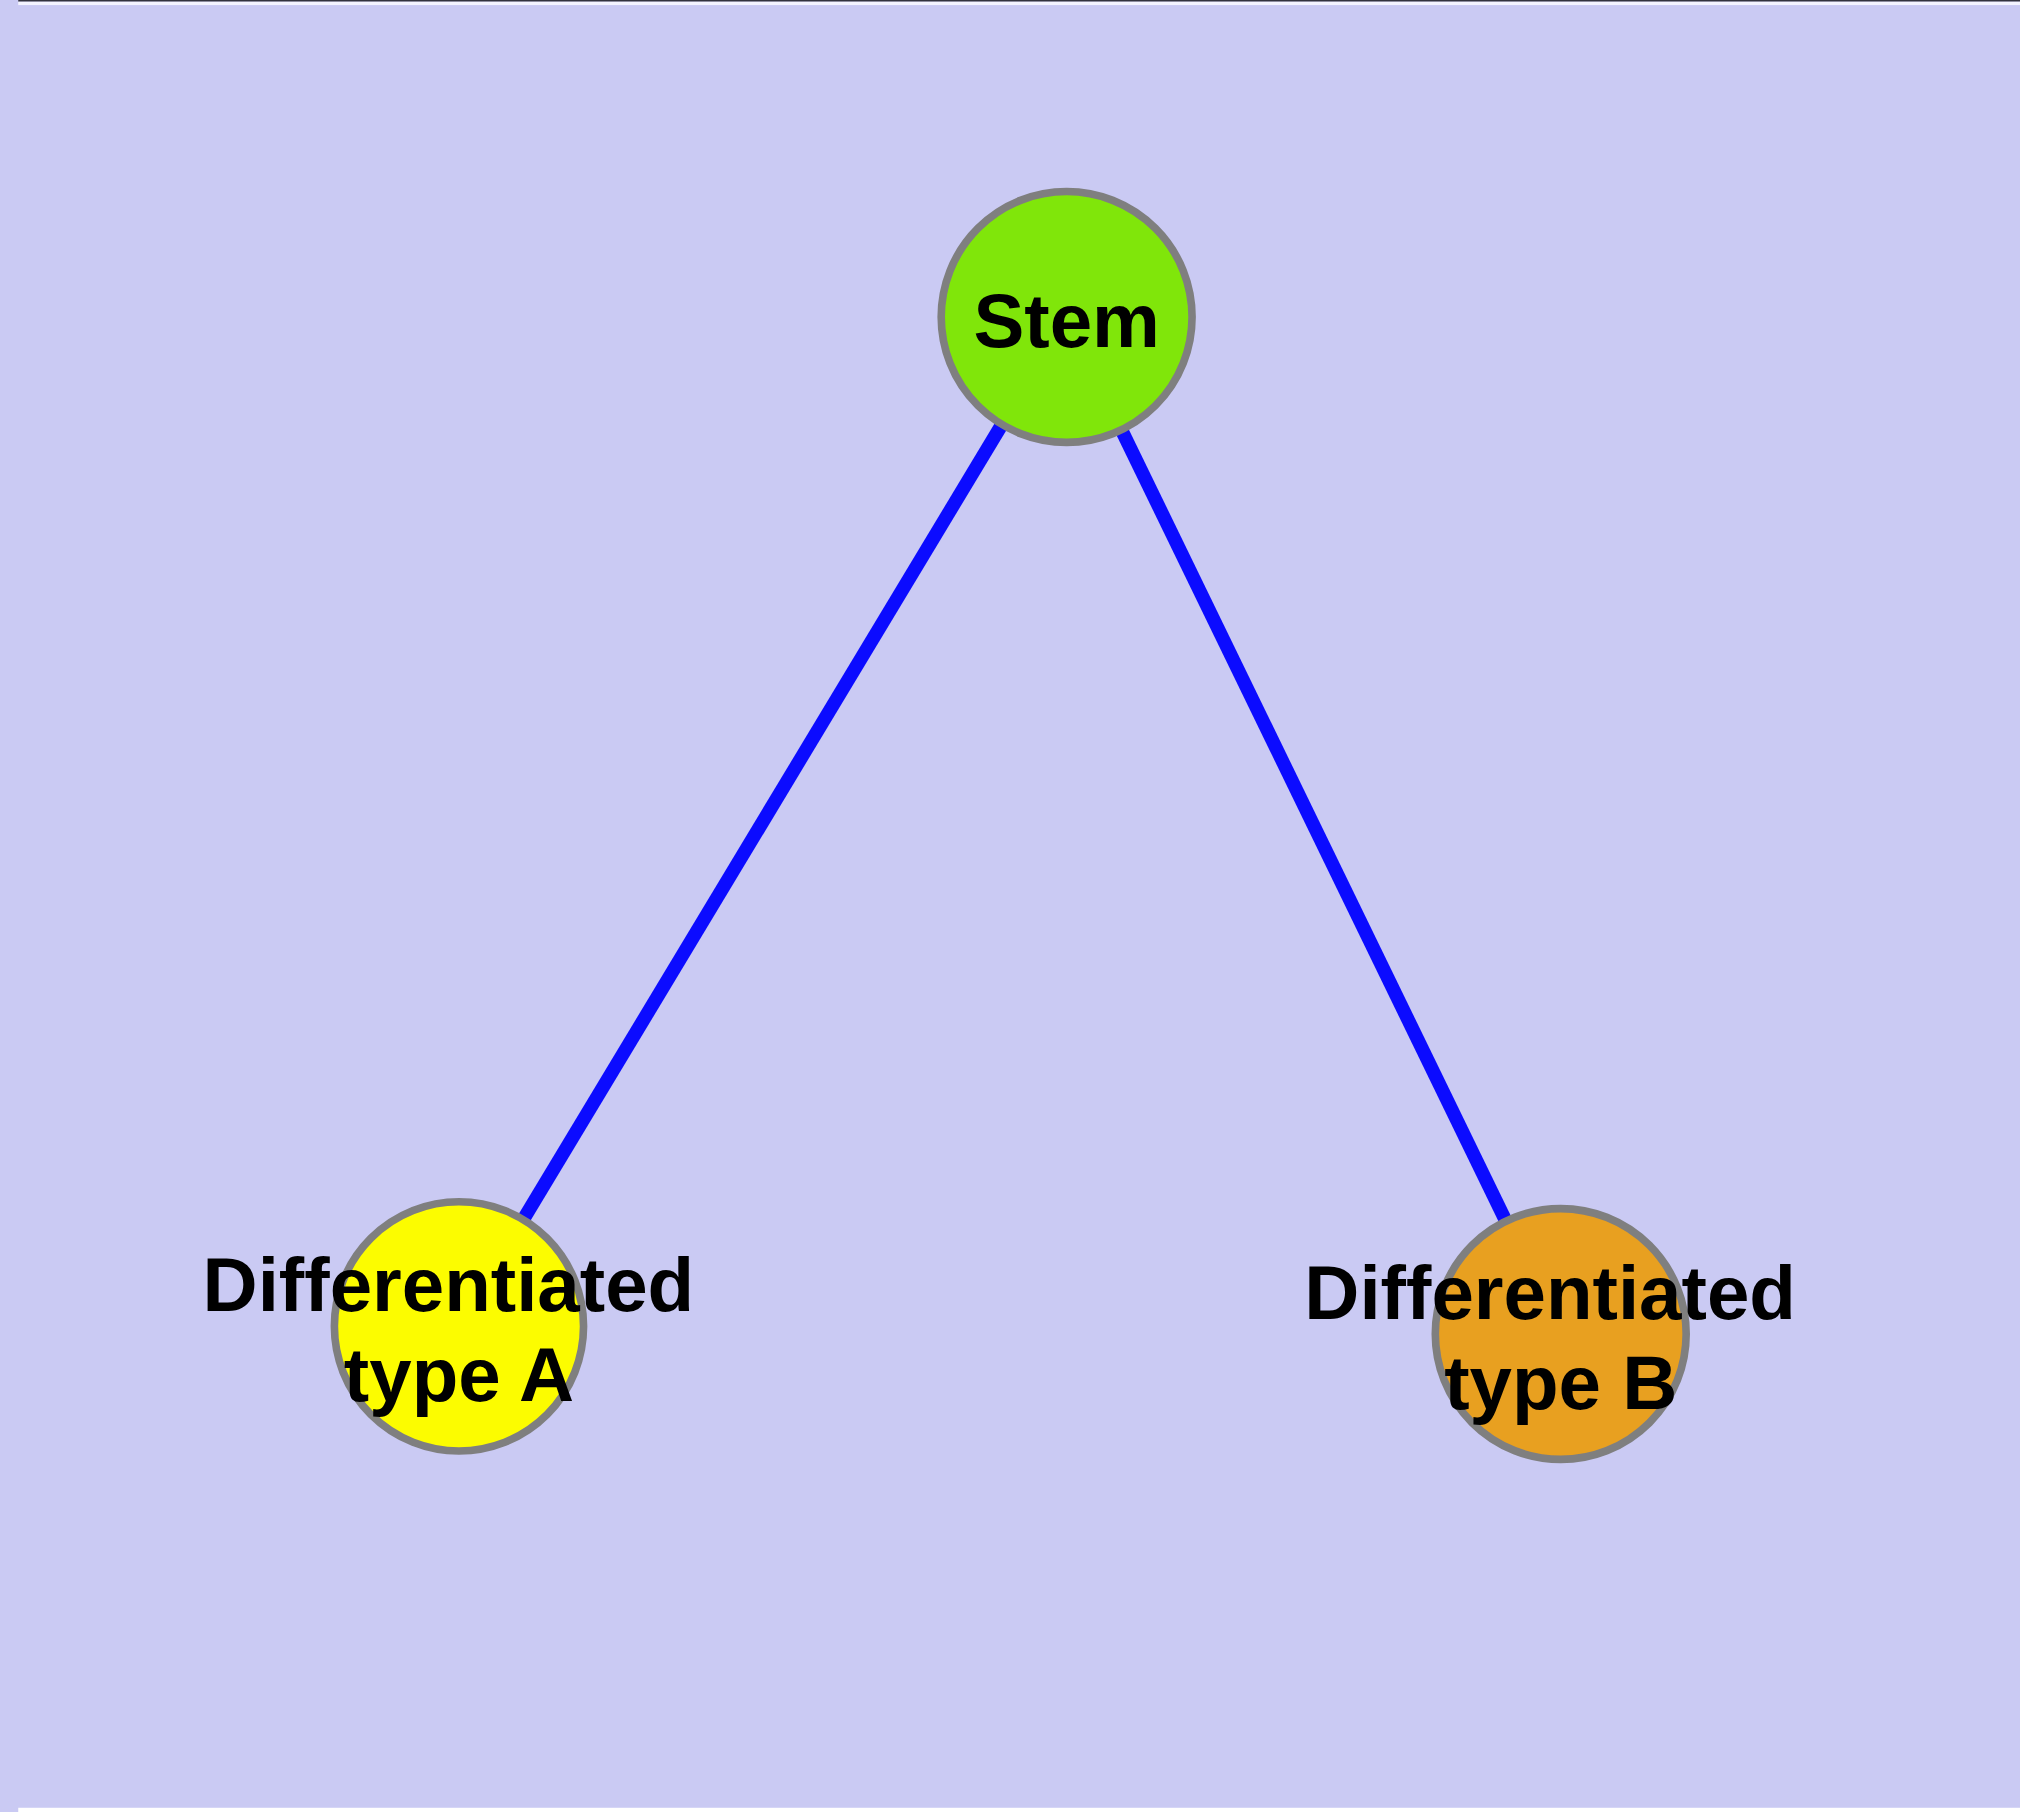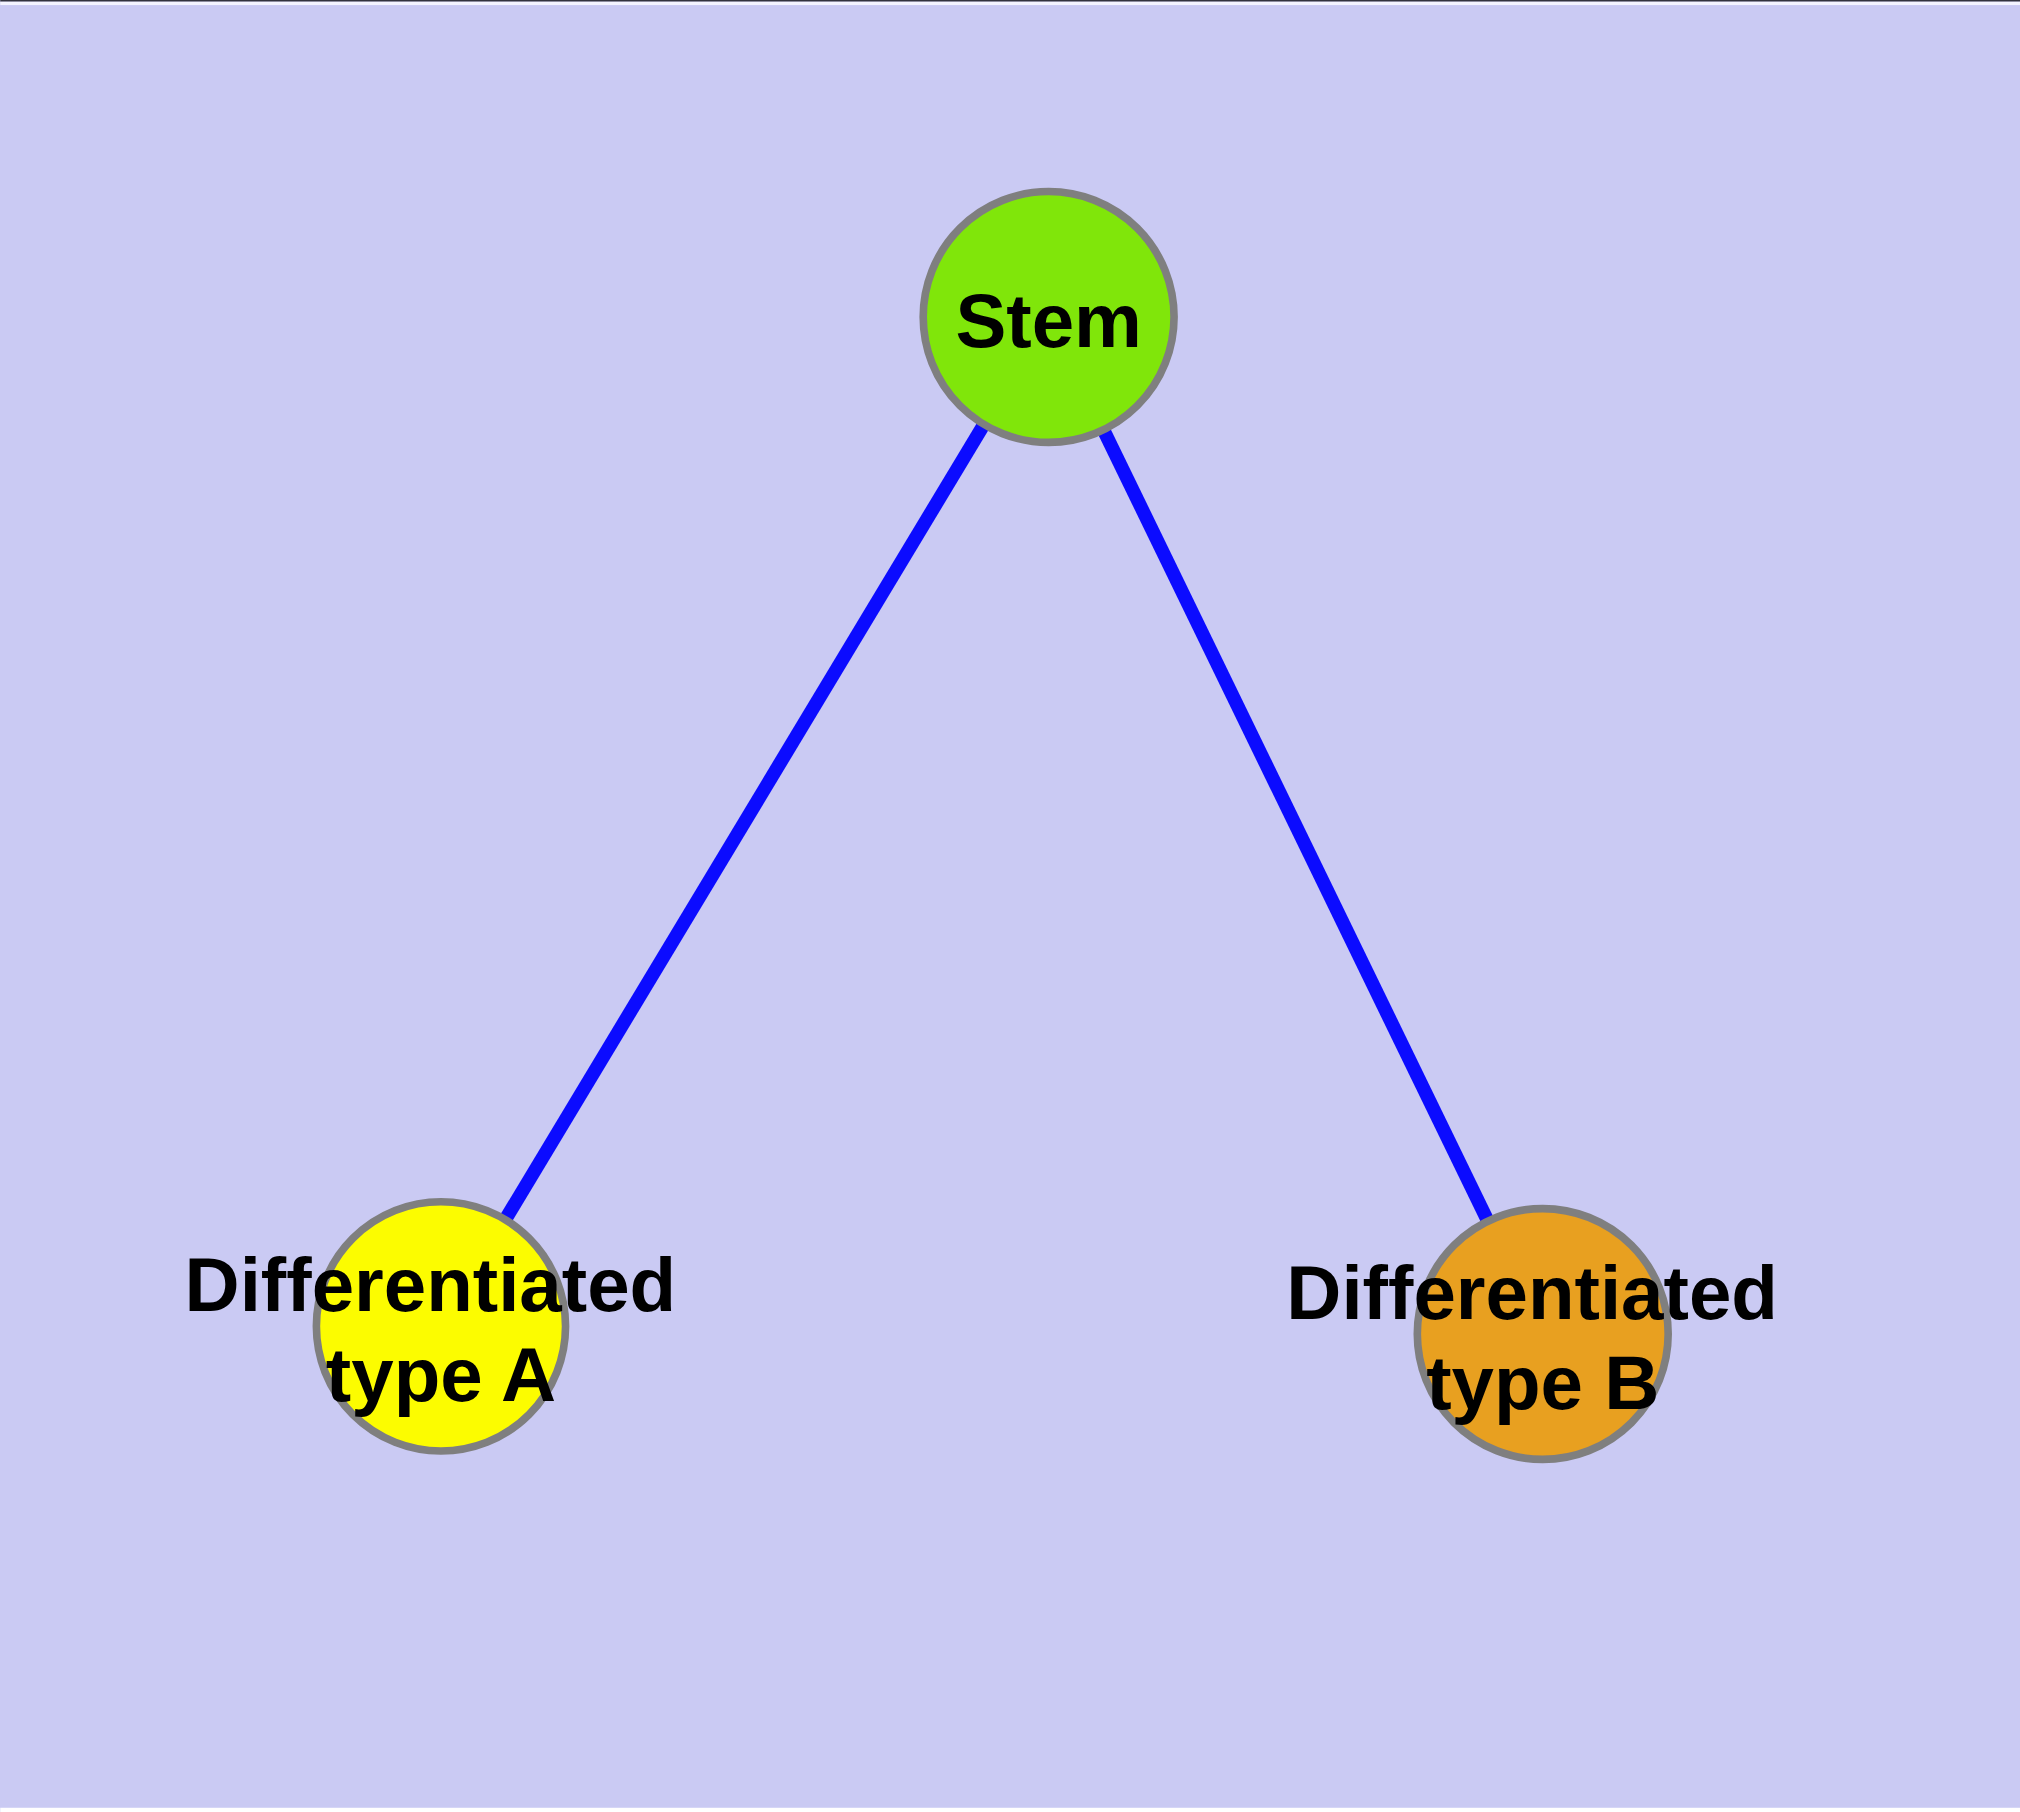--- a/index.html
+++ b/index.html
@@ -7,20 +7,21 @@
     padding: 0;
     width: 2021px;
     height: 1812px;
     overflow: hidden;
     background: #CACAF3;
   }
   .stage {
     position: relative;
     width: 1794px;
     height: 1812px;
+    margin-left: 18px;
   }
   svg.diagram {
     display: block;
     width: 2021px;
     height: 1812px;
   }
   .edge {
     stroke-width: 16px;
     stroke-linecap: butt;
   }

